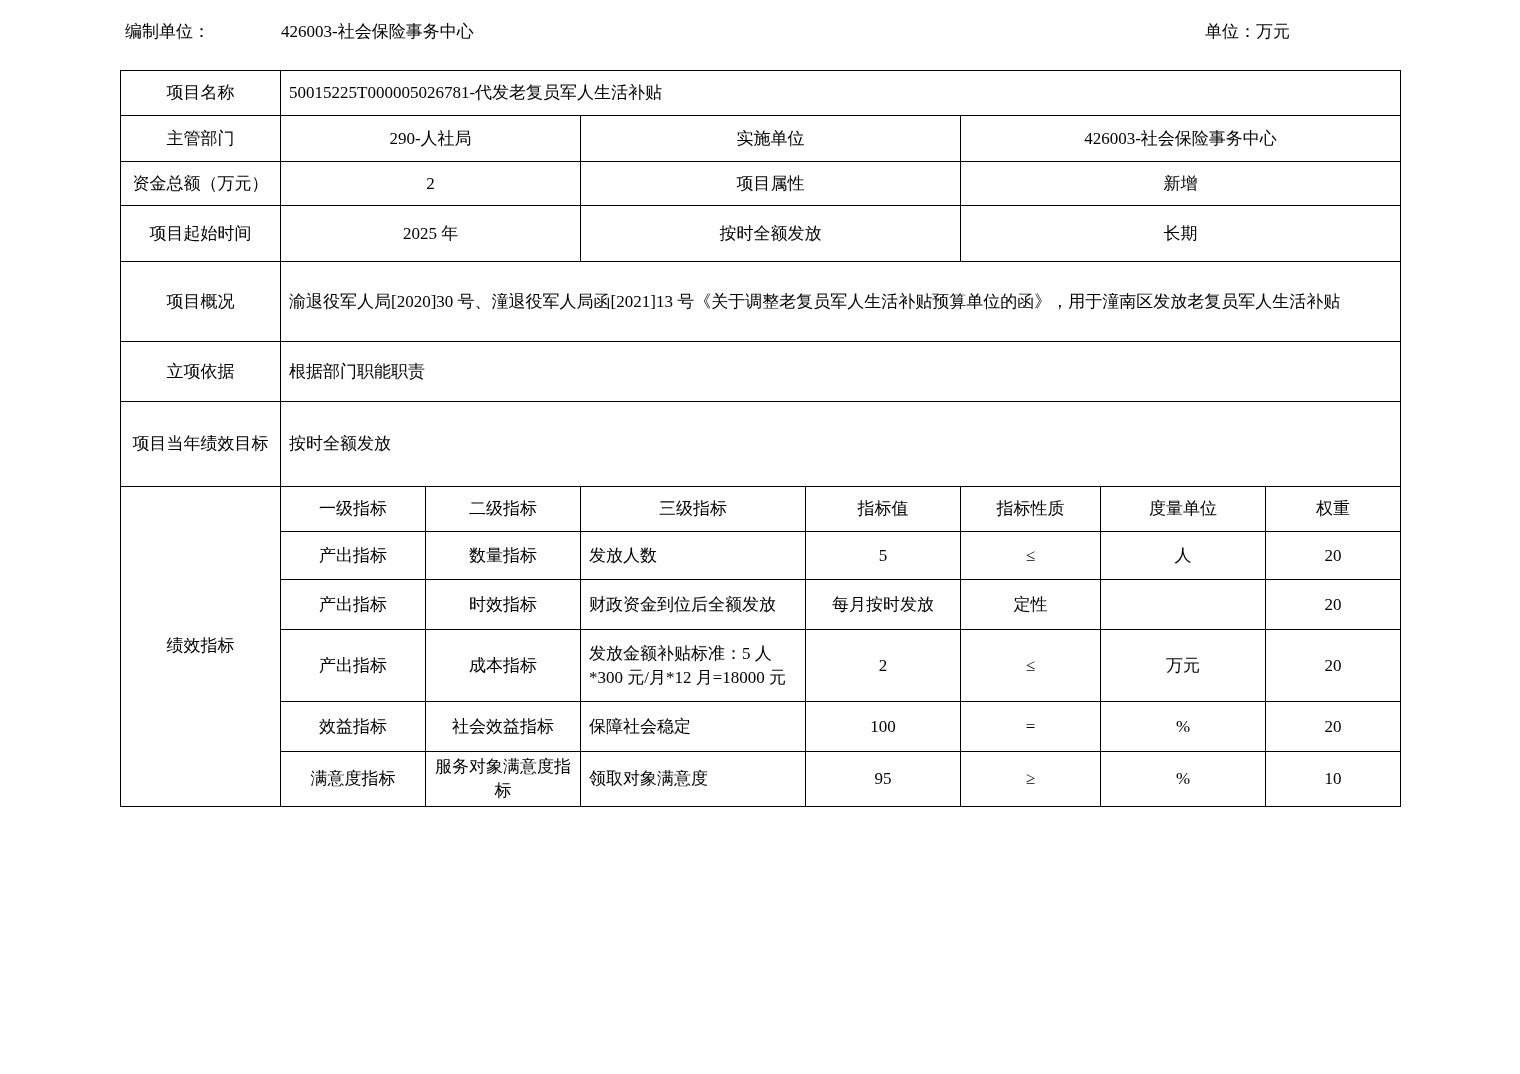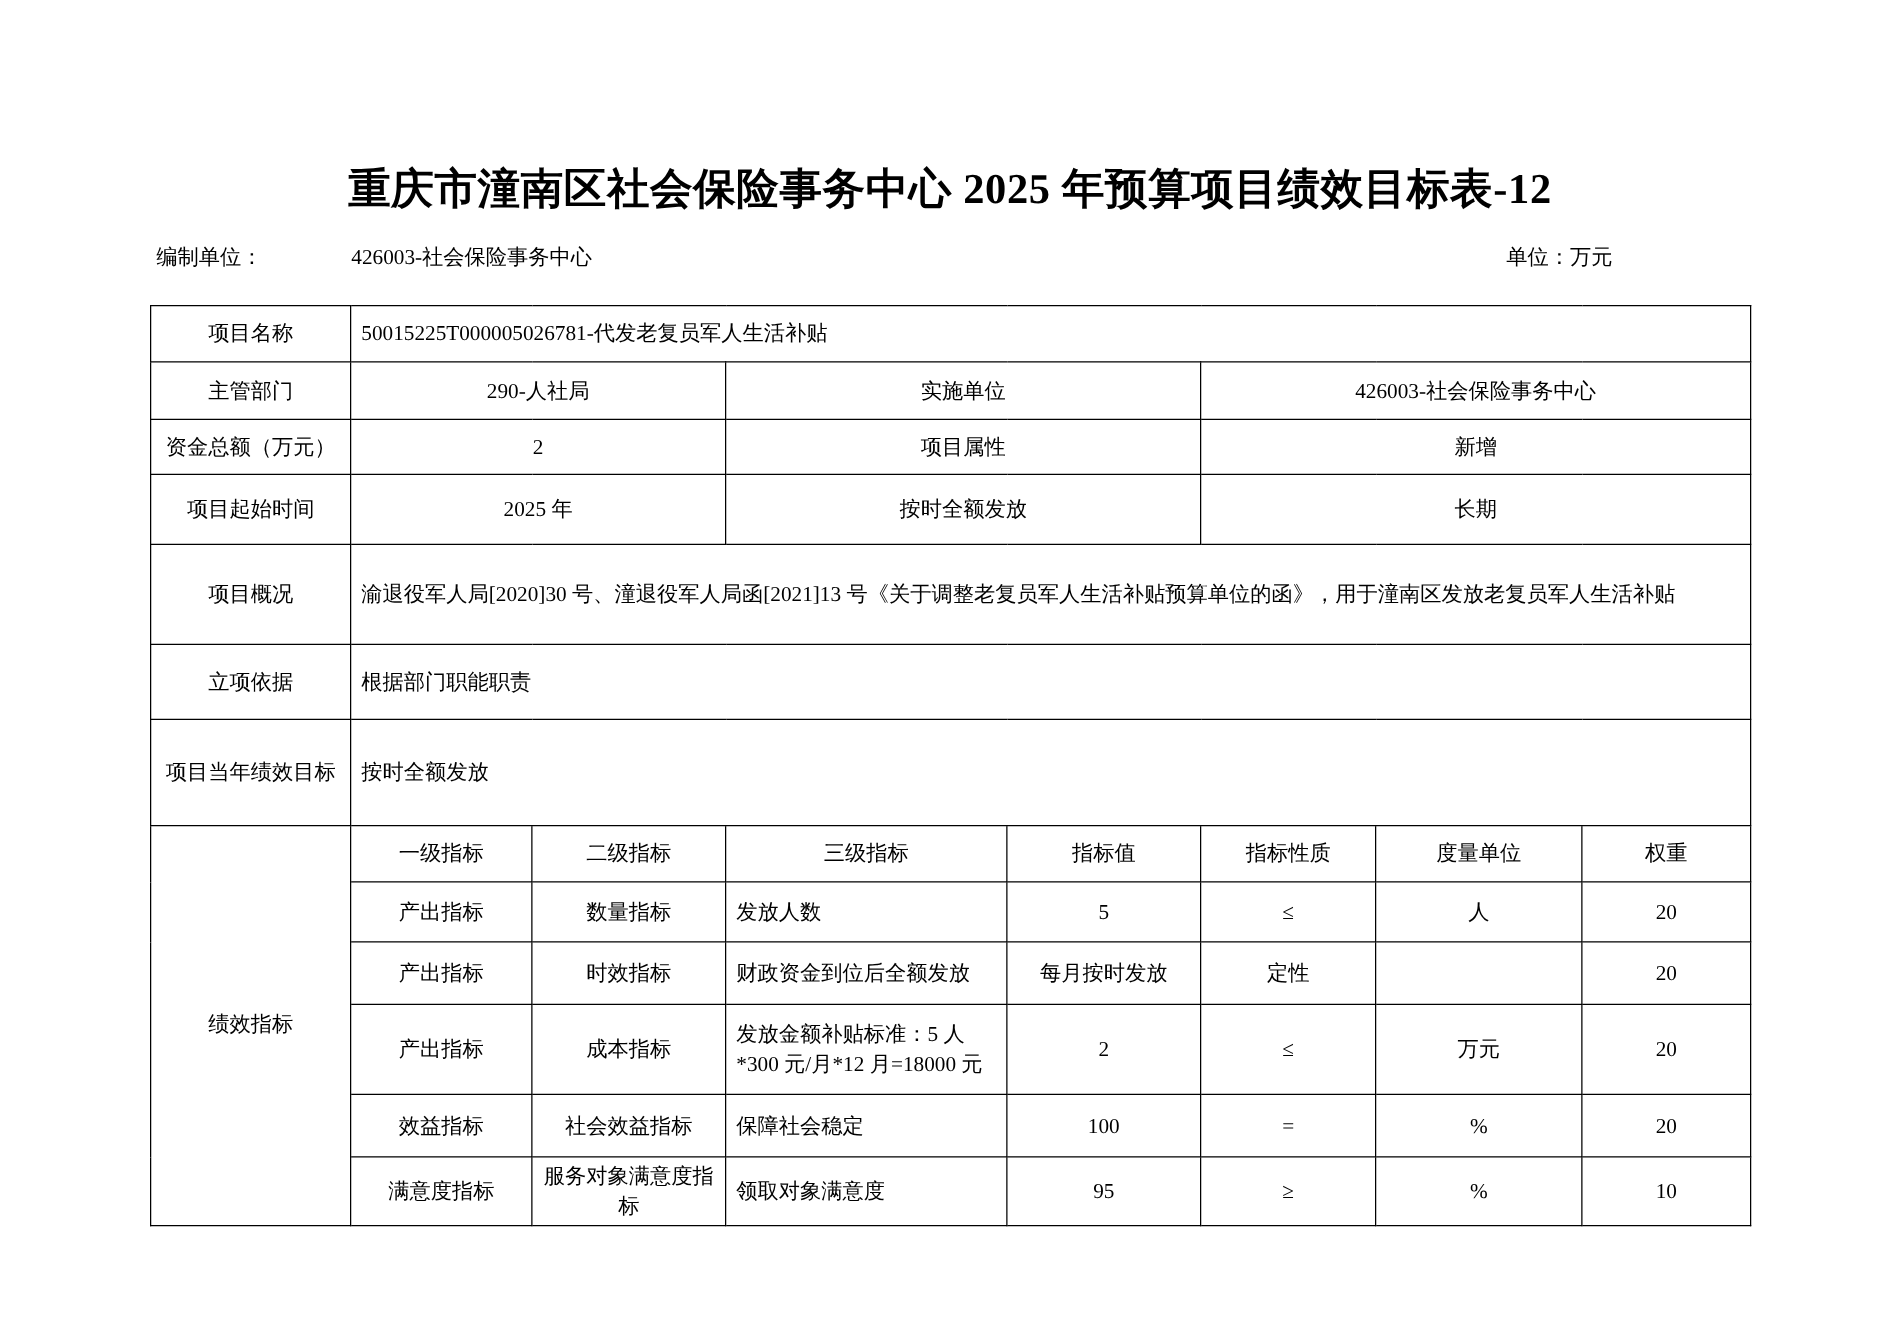--- a/index.html
+++ b/index.html
@@ -64,21 +64,20 @@
     text-align: center;
     font-size: 16px;
     margin-top: 34px;
   }
 </style>
 </head>
 <body>
 
 <div class="page">
 
-  <h1 class="title">重庆市潼南区社会保险事务中心 2025 年预算项目绩效目标表-12</h1>
 
   <div class="meta-row">
     <div class="meta-left">
       <span class="meta-label">编制单位：</span><span>426003-社会保险事务中心</span>
     </div>
     <div class="meta-right">单位：万元</div>
   </div>
 
   <table class="main">
     <colgroup>

